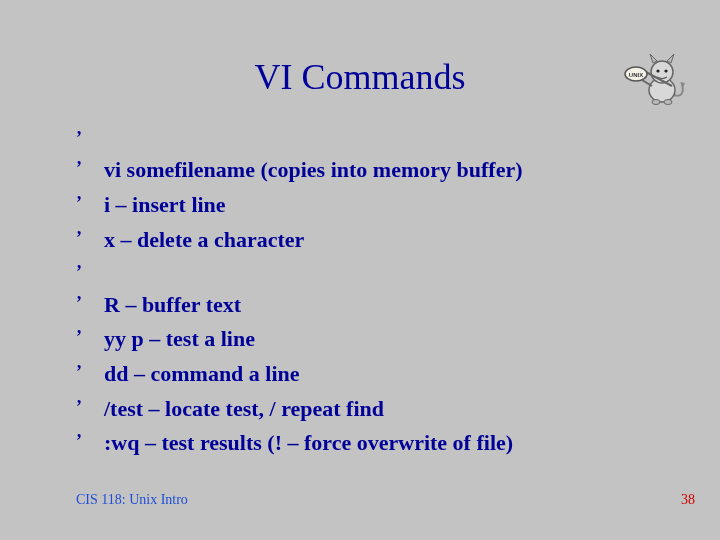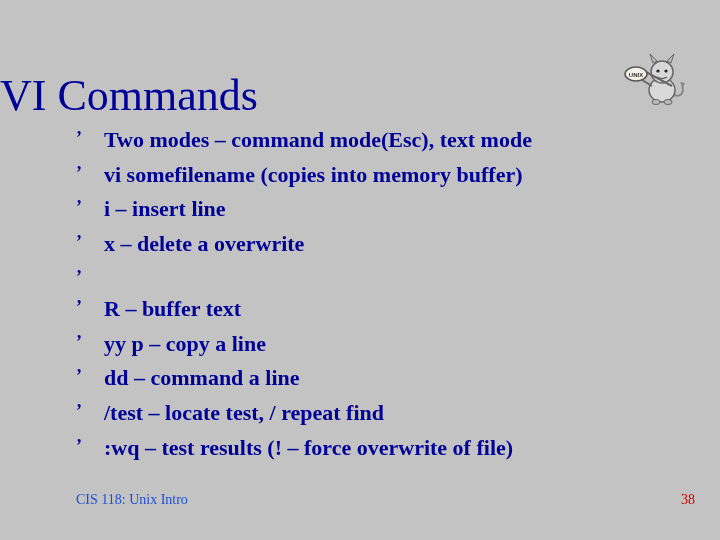--- a/index.html
+++ b/index.html
@@ -15,24 +15,24 @@
     position: relative;
     width: 720px;
     height: 540px;
     box-sizing: border-box;
   }
   .title {
     position: absolute;
     top: 56px;
     left: 0;
     width: 720px;
+    text-align: center;
     color: #000099;
-    font-size: 44px;
+    font-size: 36px;
     font-weight: 400;
-    margin-top: 14px;
   }
   .decoration {
     position: absolute;
     top: 50px;
     right: 30px;
     width: 70px;
     height: 60px;
   }
   .bullets {
     position: absolute;
@@ -106,44 +106,43 @@
       <text x="16" y="27" text-anchor="middle" font-size="6" font-family="Arial" fill="#333" font-weight="bold">UNIX</text>
 
       <ellipse cx="36" cy="52" rx="4" ry="2.5" fill="#bbb" stroke="#666" stroke-width="1"></ellipse>
       <ellipse cx="48" cy="52" rx="4" ry="2.5" fill="#bbb" stroke="#666" stroke-width="1"></ellipse>
     </svg>
   </div>
 
   <div class="bullets" id="bullets-container">
       <div class="bullet-row">
         <div class="bullet-marker">’</div>
-        <div class="bullet-text">Two modes – command mode(Esc), text mode</div>
       </div>
       <div class="bullet-row">
         <div class="bullet-marker">’</div>
         <div class="bullet-text">vi somefilename (copies into memory buffer)</div>
       </div>
       <div class="bullet-row">
         <div class="bullet-marker">’</div>
         <div class="bullet-text">i – insert line</div>
       </div>
       <div class="bullet-row">
         <div class="bullet-marker">’</div>
-        <div class="bullet-text">x – delete a overwrite</div>
+        <div class="bullet-text">x – delete a character</div>
       </div>
       <div class="bullet-row">
         <div class="bullet-marker">’</div>
       </div>
       <div class="bullet-row">
         <div class="bullet-marker">’</div>
         <div class="bullet-text">R – buffer text</div>
       </div>
       <div class="bullet-row">
         <div class="bullet-marker">’</div>
-        <div class="bullet-text">yy p – copy a line</div>
+        <div class="bullet-text">yy p – test a line</div>
       </div>
       <div class="bullet-row">
         <div class="bullet-marker">’</div>
         <div class="bullet-text">dd – command a line</div>
       </div>
       <div class="bullet-row">
         <div class="bullet-marker">’</div>
         <div class="bullet-text">/test – locate test, / repeat find</div>
       </div>
       <div class="bullet-row">

